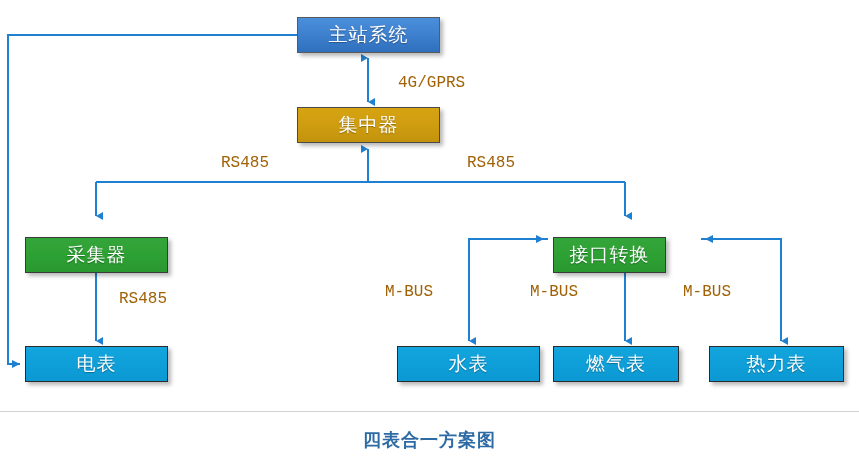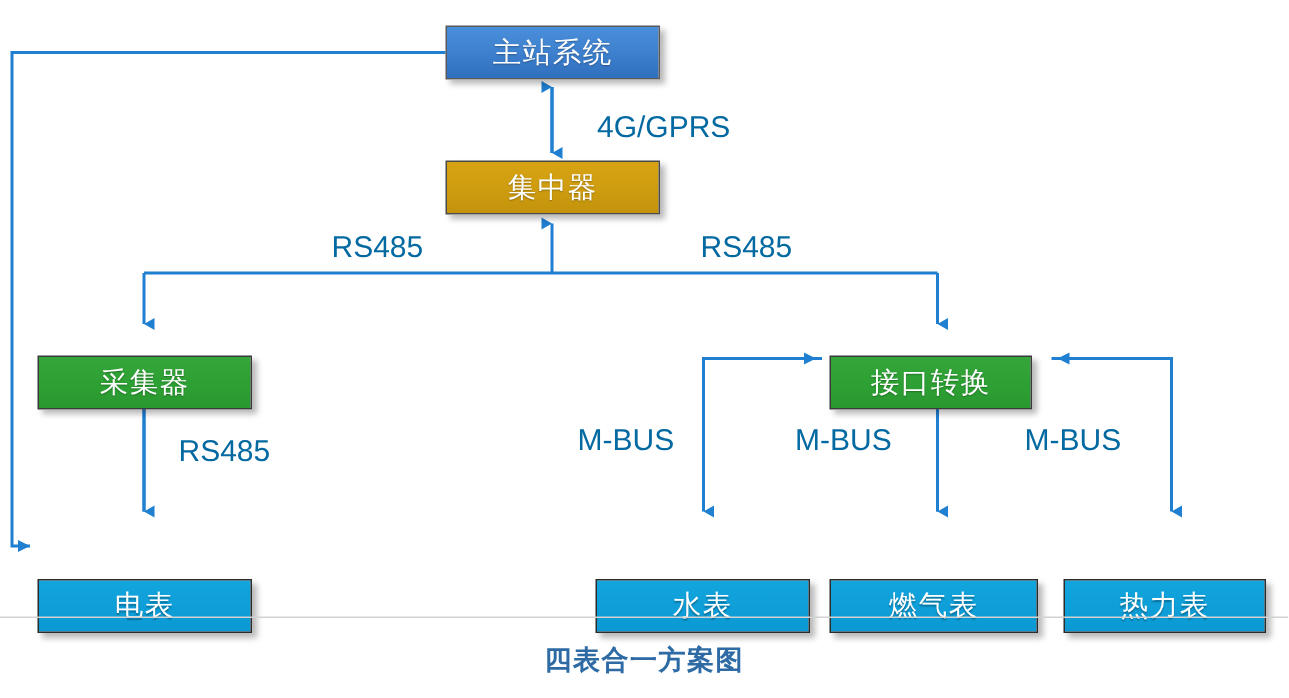--- a/index.html
+++ b/index.html
@@ -49,27 +49,26 @@
     border-color: #4a4a4a;
   }
   .node.green {
     background: linear-gradient(to bottom, #34a53a 0%, #2da033 55%, #2a9830 100%);
     border-color: #3a3a3a;
     margin-top: 16px;
   }
   .node.cyan {
     background: linear-gradient(to bottom, #13a5dd 0%, #0e9ed8 55%, #0c99d3 100%);
     border-color: #2b2b2b;
-    margin-top: 40px;
   }
   .edge-label {
     position: absolute;
-    color: #0369a1;
-    font-size: 20px;
-    font-family: Liberation Sans, sans-serif;
+    color: #a16207;
+    font-size: 16px;
+    font-family: Liberation Mono, monospace;
     white-space: nowrap;
   }
   #divider {
     position: absolute;
     left: 0;
     top: 411px;
     width: 859px;
     height: 1px;
     background: #d2d2d2;
   }
@@ -158,33 +157,33 @@
   </div>
 
   <div class="node gold" style="left:297px; top:107px; width:143px; height:36px;">
     <span>集中器</span>
   </div>
 
   <div class="node green" style="left:25px; top:221px; width:143px; height:36px;">
     <span>采集器</span>
   </div>
 
-  <div class="node green" style="left:553px; top:221px; width:135px; height:36px;">
+  <div class="node green" style="left:553px; top:221px; width:113px; height:36px;">
     <span>接口转换</span>
   </div>
 
   <div class="node cyan" style="left:25px; top:346px; width:143px; height:36px;">
     <span>电表</span>
   </div>
 
   <div class="node cyan" style="left:397px; top:346px; width:143px; height:36px;">
     <span>水表</span>
   </div>
 
-  <div class="node cyan" style="left:553px; top:346px; width:139px; height:36px;">
+  <div class="node cyan" style="left:553px; top:346px; width:126px; height:36px;">
     <span>燃气表</span>
   </div>
 
   <div class="node cyan" style="left:709px; top:346px; width:135px; height:36px;">
     <span>热力表</span>
   </div>
 
   <div class="edge-label" style="left:398px; top:74px;">4G/GPRS</div>
 
   <div class="edge-label" style="left:221px; top:154px;">RS485</div>

